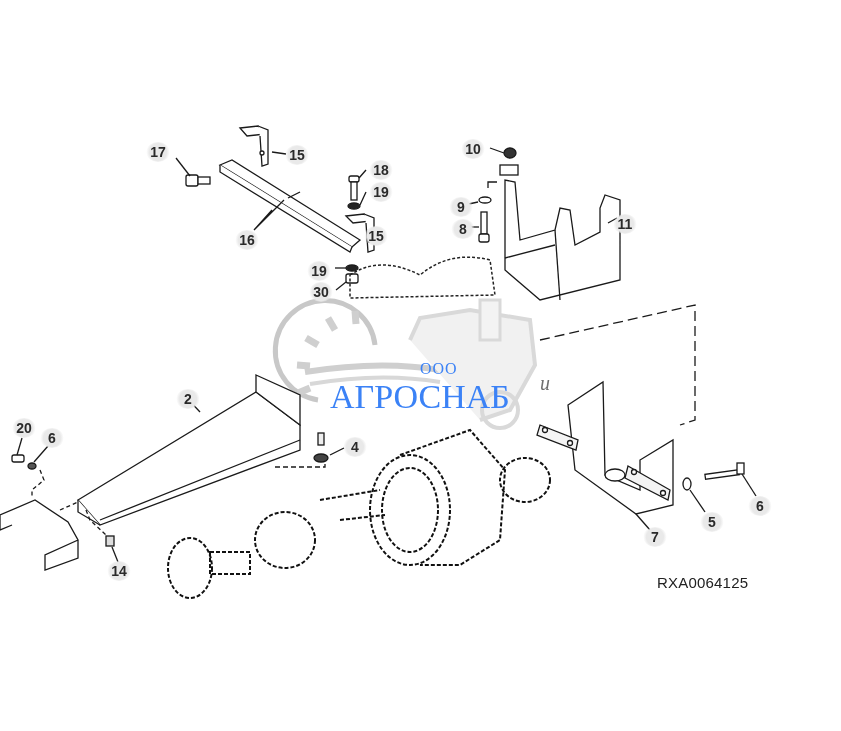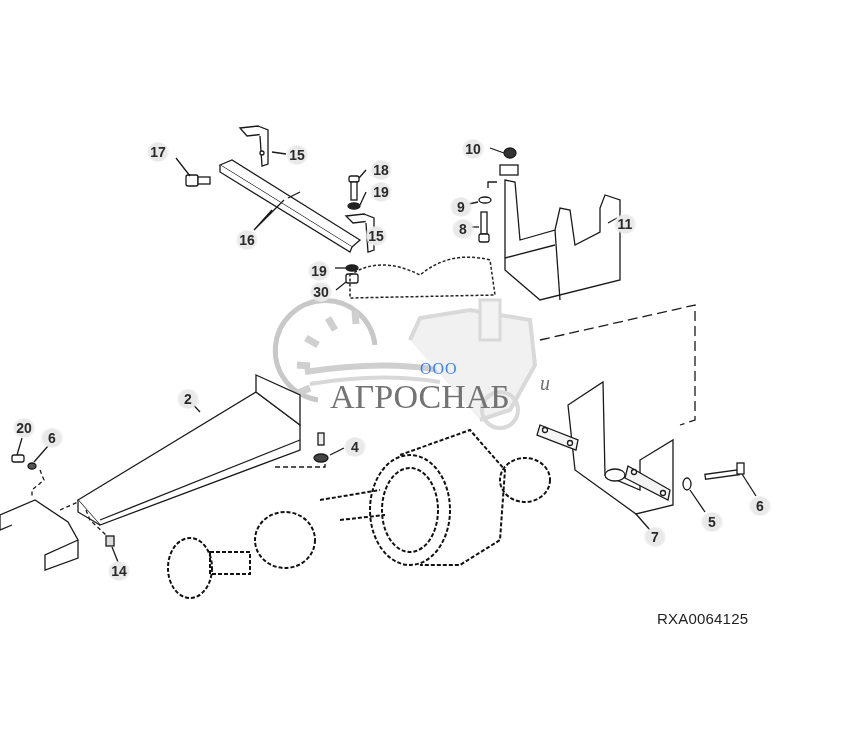--- a/index.html
+++ b/index.html
@@ -1,21 +1,21 @@
 <!DOCTYPE html>
 <html><head>
 <meta charset="utf-8">
 <style>
   html, body { margin:0; padding:0; background:#ffffff; }
   #canvas { position:relative; width:841px; height:731px; background:#ffffff; overflow:hidden; font-family:"Liberation Sans", sans-serif; }
   svg.art { position:absolute; left:0; top:0; }
   .callout { position:absolute; font-family:"Liberation Sans", sans-serif; font-weight:bold; font-size:14px; color:#2a2a2a; line-height:18px; text-align:center; min-width:18px; padding:1px 3px; border-radius:50%; background:radial-gradient(circle, #e9e9e9 55%, rgba(233,233,233,0) 75%); }
-  .code { position:absolute; left:657px; top:574px; font-family:"Liberation Sans", sans-serif; font-size:15px; color:#222; letter-spacing:0.2px;margin-top:36px; }
+  .code { position:absolute; left:657px; top:574px; font-family:"Liberation Sans", sans-serif; font-size:15px; color:#222; letter-spacing:0.2px; }
   .wm-ooo { position:absolute; left:420px; top:360px; font-family:"Liberation Serif", serif; font-size:16px; color:#3b82f6; letter-spacing:1px; }
-  .wm-name { position:absolute; left:330px; top:378px; font-family:"Liberation Serif", serif; font-size:34px; color:#737373; letter-spacing:0px; }
+  .wm-name { position:absolute; left:330px; top:378px; font-family:"Liberation Serif", serif; font-size:34px; color:#3b82f6; letter-spacing:0px; }
   .wm-u { position:absolute; left:540px; top:372px; font-family:"Liberation Serif", serif; font-style:italic; font-size:20px; color:#707070; }
 </style>
 </head>
 <body>
 
 <div id="canvas">
 
   <svg class="art" width="841" height="731" viewBox="0 0 841 731">
 
     <g fill="none" stroke="#c8c8c8" stroke-width="5">

